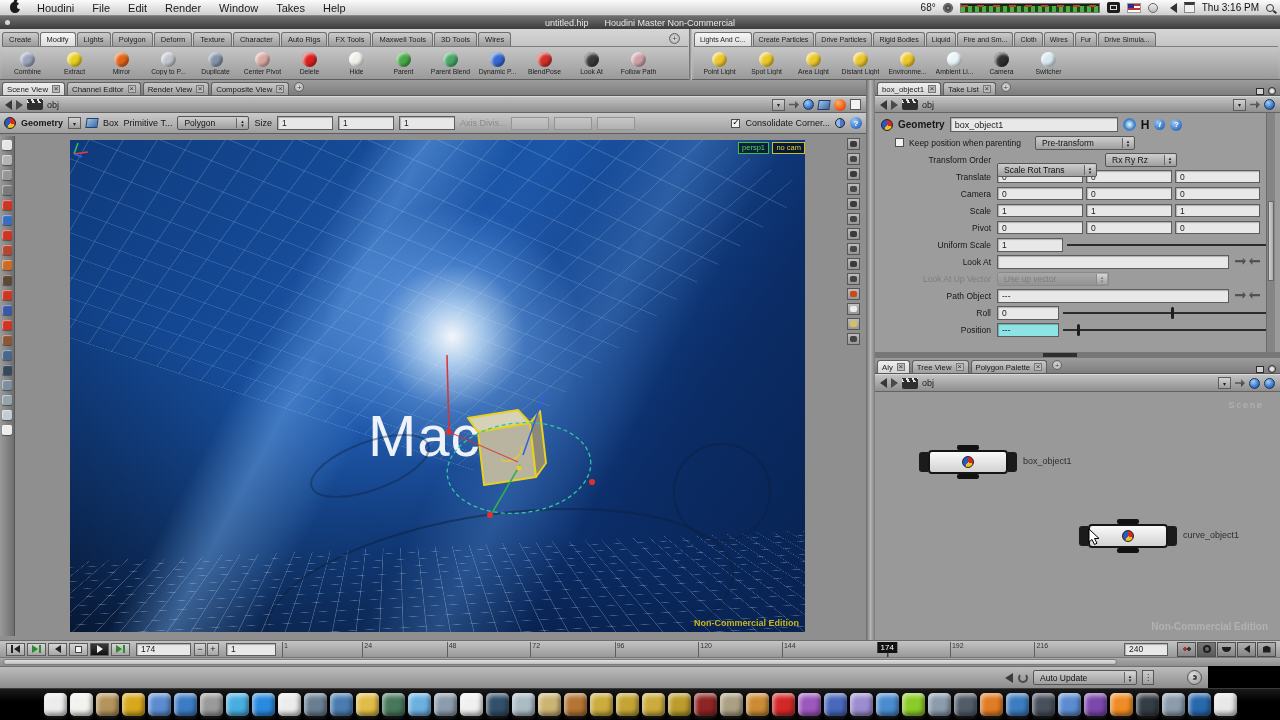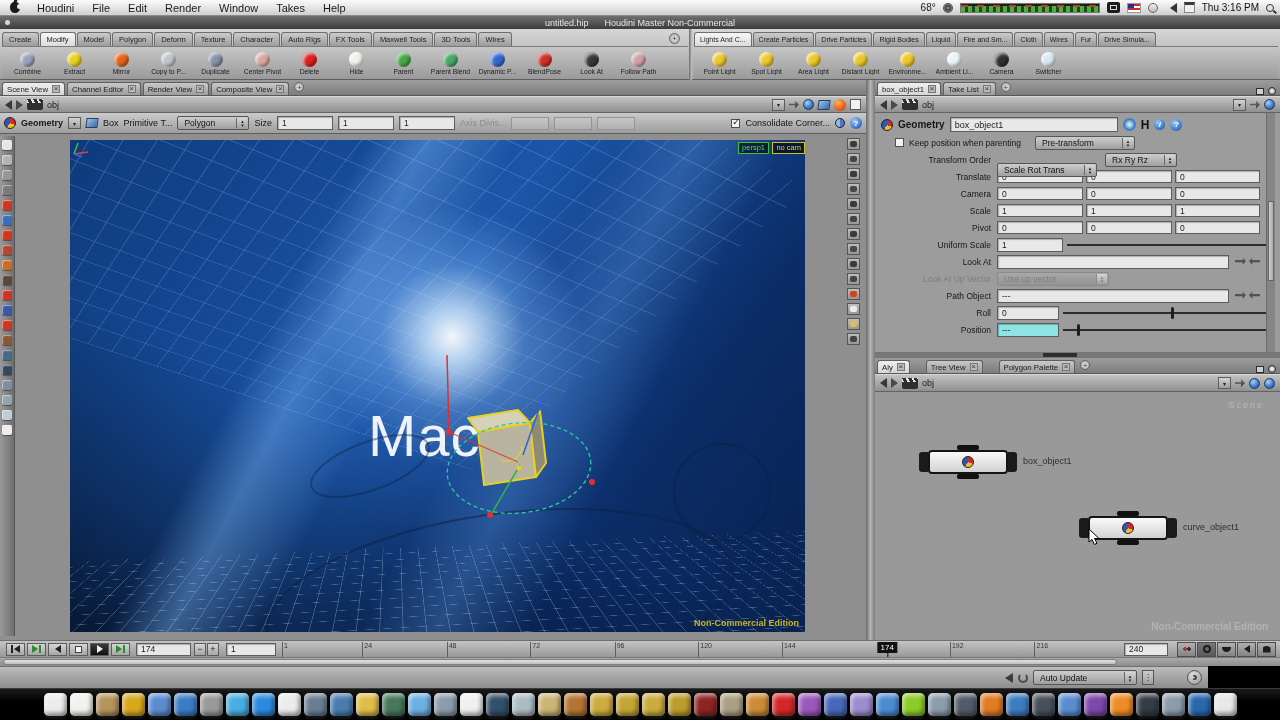--- a/index.html
+++ b/index.html
@@ -270,21 +270,21 @@
     <span>untitled.hip</span>
     <span>Houdini Master Non-Commercial</span>
   </div>
 
   <div id="shelf" class="abs">
     <div id="shelf-left" class="shelf-sec">
       <div class="stabs">
 
       <span class="stab">Create</span>
           <span class="stab active">Modify</span>
-          <span class="stab">Model</span>
+          <span class="stab">Lights</span>
           <span class="stab">Polygon</span>
           <span class="stab">Deform</span>
           <span class="stab">Texture</span>
           <span class="stab">Character</span>
           <span class="stab">Auto Rigs</span>
           <span class="stab">FX Tools</span>
           <span class="stab">Maxwell Tools</span>
           <span class="stab">3D Tools</span>
           <span class="stab">Wires</span>
         </div>
@@ -711,21 +711,21 @@
     </div>
   </div>
   <div id="params-vscroll" class="abs">
       <span class="thumb"></span>
     </div>
   <div id="params-hscroll" class="abs">
       <span class="thumb"></span>
     </div>
 
   <div id="net-tabs" class="abs tabstrip">
-    <span style="display:flex; align-items:center;gap:14px;">
+    <span style="display:flex; align-items:center;">
 
     <span class="ptab active">
         <span>Aly</span>
         <span class="tclose"></span>
       </span>
         <span class="ptab">
         <span>Tree View</span>
         <span class="tclose"></span>
       </span>
         <span class="ptab">
@@ -758,21 +758,21 @@
     <div class="net-node" style="left: 44px; top: 56px;">
         <span class="nn-tab t"></span>
         <span class="nn-flag l"></span>
         <div class="nn-body">
             <span class="pie"></span>
           </div>
         <span class="nn-flag r"></span>
         <span class="nn-tab b"></span>
         <span class="nn-label">box_object1</span>
       </div>
-        <div class="net-node" style="left: 204px; top: 122px; text-decoration: underline;">
+        <div class="net-node" style="left: 204px; top: 130px; text-decoration: underline;">
         <span class="nn-tab t"></span>
         <span class="nn-flag l"></span>
         <div class="nn-body">
             <span class="pie"></span>
           </div>
         <span class="nn-flag r"></span>
         <span class="nn-tab b"></span>
         <span class="nn-label">curve_object1</span>
       </div>
       </div>

